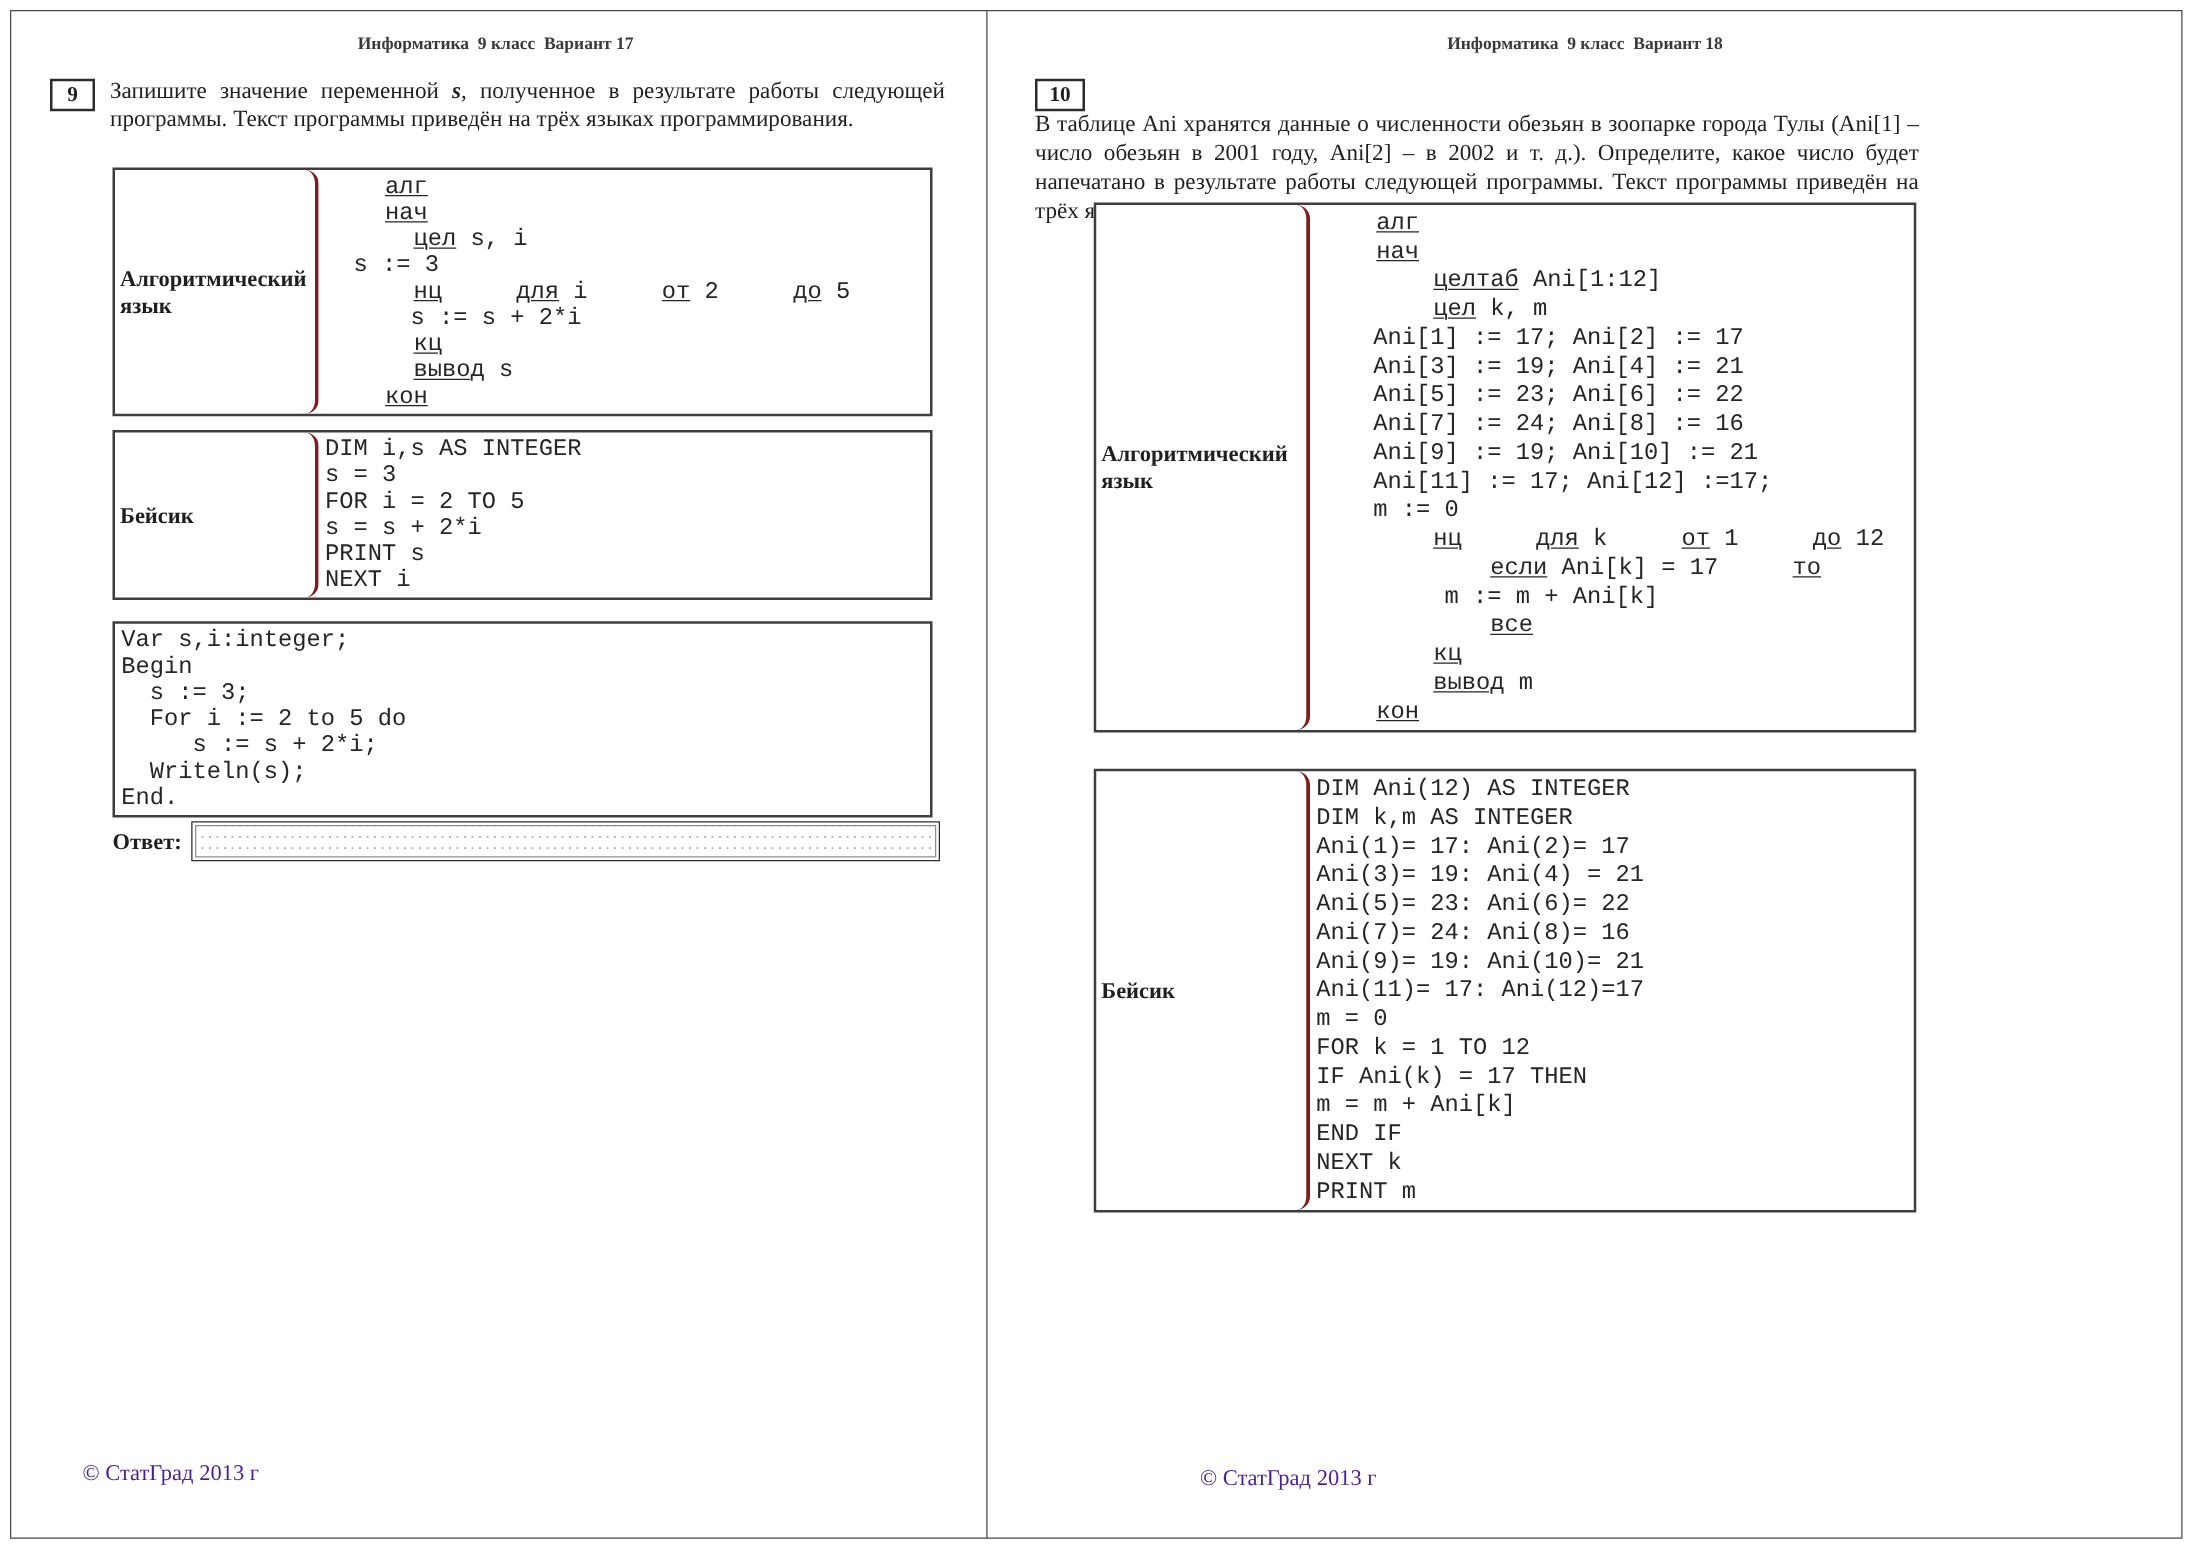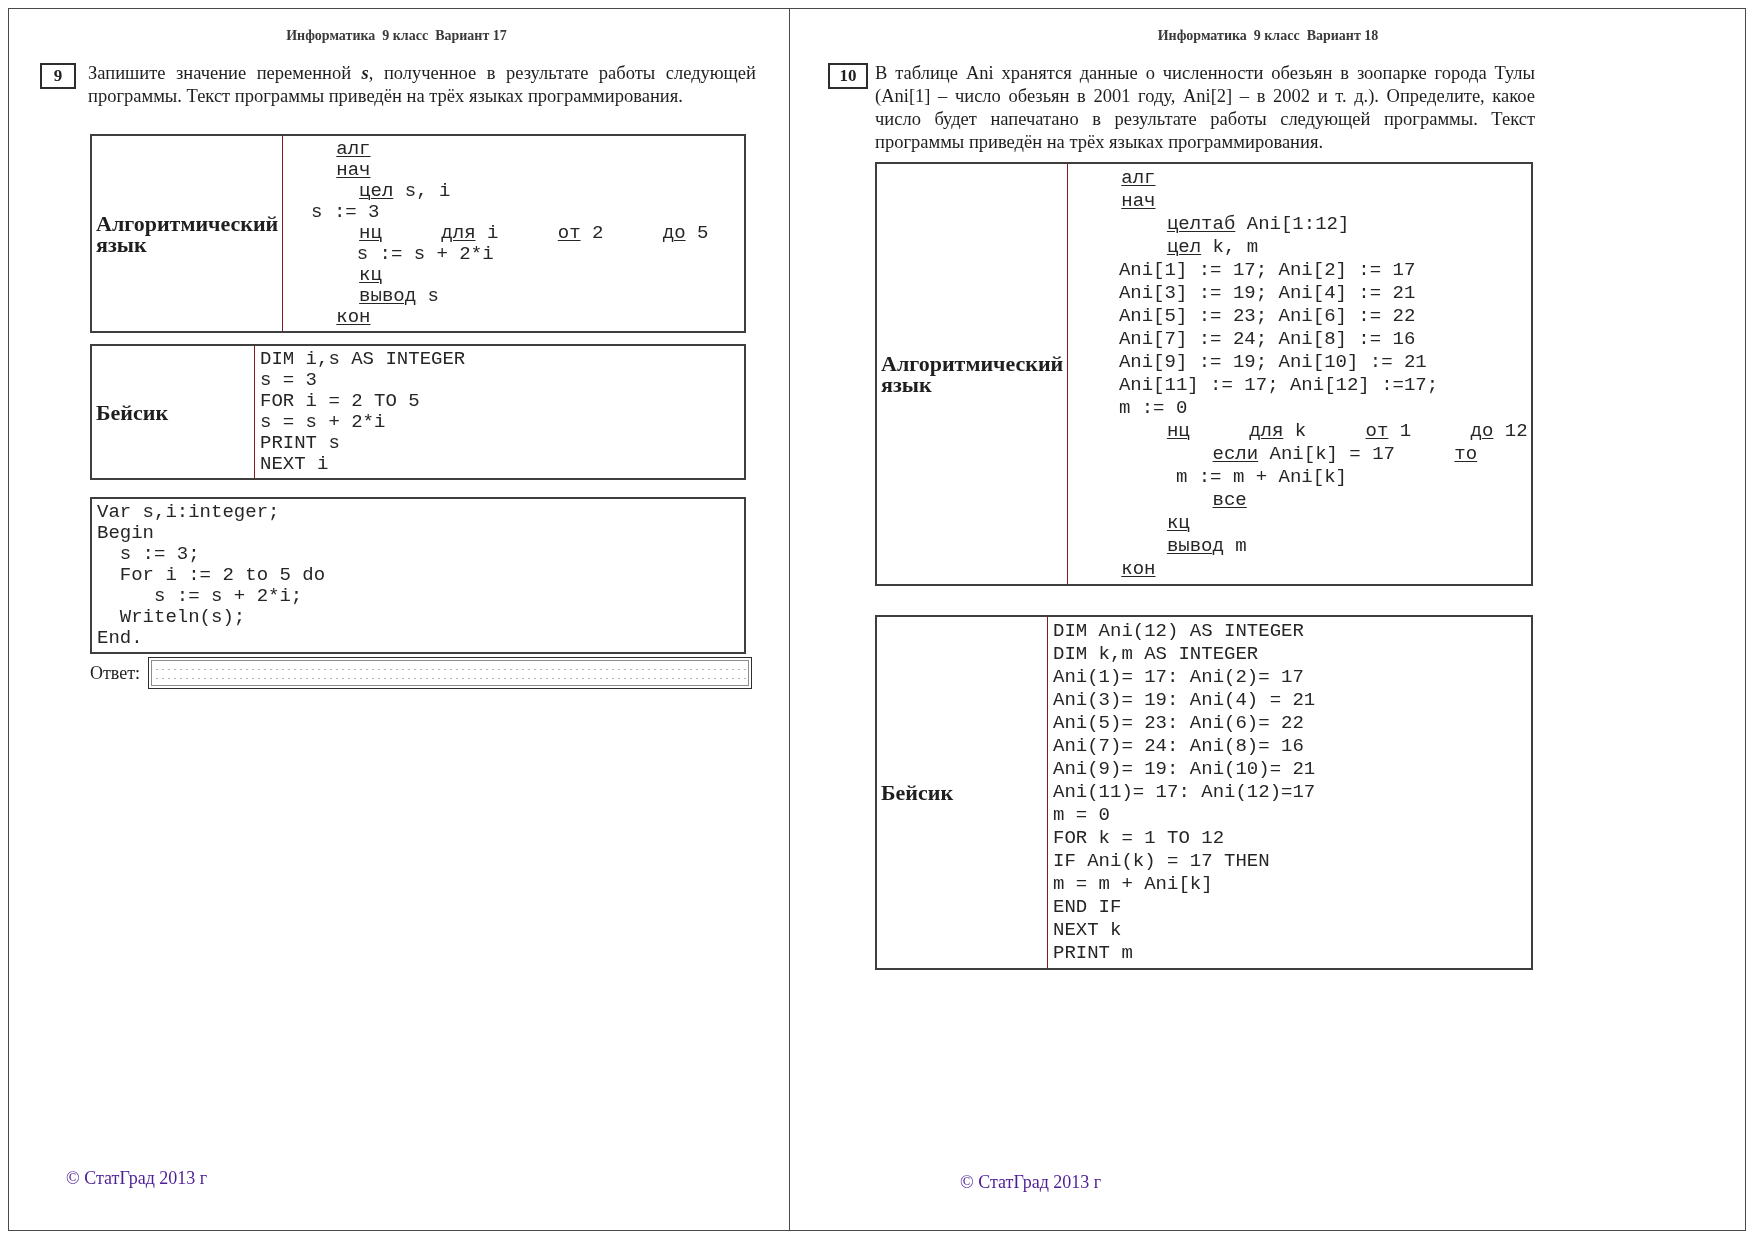--- a/index.html
+++ b/index.html
@@ -21,36 +21,36 @@
   .hdr {
     position:absolute; display:flex; justify-content:center;
     font-size:14px; color:#3a3a3a;font-weight:bold;
   }
   .hdr span { white-space:pre; }
   .hdr-left  { left:38px;  top:28px; width:717px; }
   .hdr-right { left:826px; top:28px; width:884px; }
 
   .task-row { position:absolute; display:flex; align-items:flex-start; }
   .task-row-9  { left:40px;  top:62px; width:716px; }
-  .task-row-10 { left:828px; top:62px; width:707px; }
+  .task-row-10 { left:828px; top:62px; width:707px;flex-direction:column; }
   .tnum {
     flex:0 0 auto; border:2px solid #2c2c2c; text-align:center;
     font-weight:bold; font-size:17px; line-height:22px; height:26px; margin-top:1px;
   }
   .tnum-9  { width:36px; margin-right:12px; }
   .tnum-10 { width:40px; margin-right:7px; }
   .ttext { flex:1; font-size:18.5px; line-height:23px; text-align:justify; }
   .bi { font-weight:bold; font-style:italic; }
 
   .ctable {
     position:absolute; display:flex; border:2px solid #3e3e3e; background:#fff;
   }
   .lcell {
-    border-right:1px solid #7f1d1d; font-weight:bold; font-size:22px; line-height:21px;
-    display:flex; align-items:center; padding:2px 4px;
+    border-right:3px solid #7f1d1d; font-weight:bold; font-size:18px; line-height:21px;
+    display:flex; align-items:center; padding:2px 4px;border-radius:11px;
   }
   .lcell-l { flex:0 0 163px; }
   .lcell-r { flex:0 0 171px; }
   .ccell {
     flex:1; padding:3px 5px; color:#262626;
     font-family:"Liberation Mono","DejaVu Sans Mono",monospace;
     font-size:19px; white-space:pre;
   }
   .lh21 .ccell { line-height:21px; }
   .lh23 .ccell { line-height:23px; }
@@ -60,21 +60,21 @@
   .t9-alg { left:90px; top:134px; width:656px; }
   .t9-bas { left:90px; top:344px; width:656px; }
   .t9-pas { left:90px; top:497px; width:656px; }
   .t10-alg { left:875px; top:162px; width:658px; }
   .t10-bas { left:875px; top:615px; width:658px; }
 
   .answer-row {
     position:absolute; left:90px; top:657px; width:662px;
     display:flex; align-items:center;
   }
-  .answer-label { font-weight:normal; font-size:18px; margin-right:8px; white-space:nowrap; }
+  .answer-label { font-weight:bold; font-size:18px; margin-right:8px; white-space:nowrap; }
   .answer-box { flex:1; height:32px; border:1px solid #2e2e2e; padding:2px; background:#fff; }
   .answer-box-inner {
     width:100%; height:100%; border:1px solid #8d8d8d;
     background-image: radial-gradient(circle, #b3b3b3 0.8px, rgba(0,0,0,0) 1px);
     background-size:6px 9px; background-position:2px 4px;
   }
   .pfooter { position:absolute; font-size:18px; color:#4c1d95; }
   .pfooter-left  { left:66px;  top:1168px; }
   .pfooter-right { left:960px; top:1172px; }
 </style>

